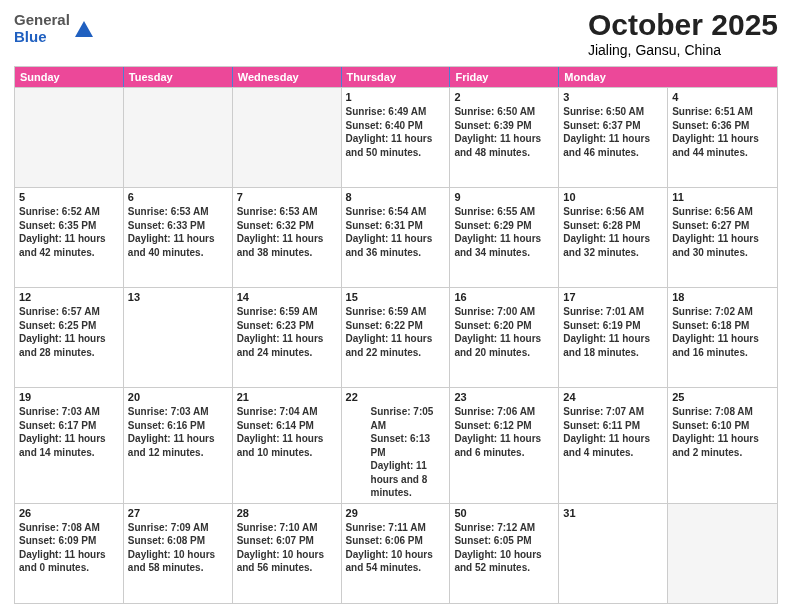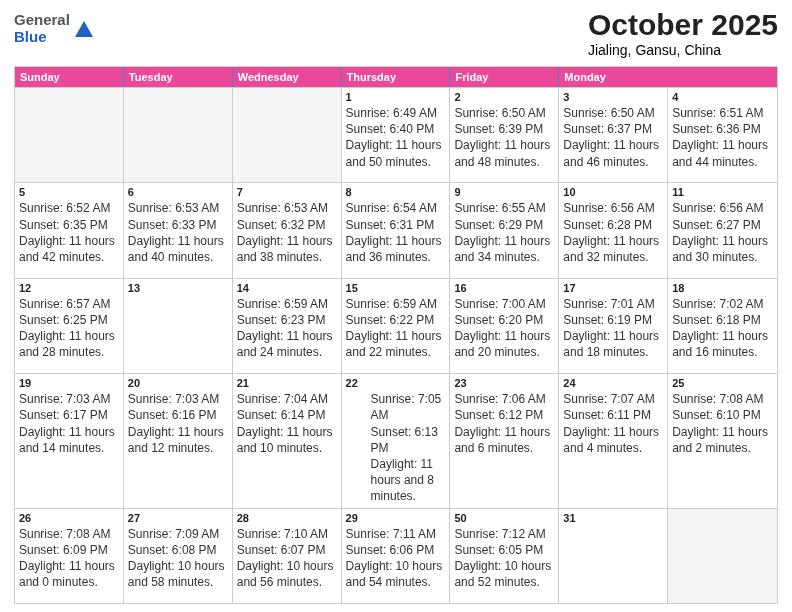--- a/index.html
+++ b/index.html
@@ -98,23 +98,24 @@
     }
     .cal-cell:last-child { border-right: none; }
     .cal-cell.empty { background: #f5f5f5; }
     .day-num {
       font-size: 11px;
       font-weight: bold;
       color: #222;
       margin-bottom: 2px;
     }
     .cal-cell .info {
-      font-size: 12px;
+      font-size: 10px;
       color: #333;
       line-height: 1.35;
+      font-weight: bold;
     }
   </style>
 </head>
 <body>
 
 <div class="page">
   <div class="header">
     <div class="logo">
       <div class="logo-text">
         <span class="logo-general">General</span>

